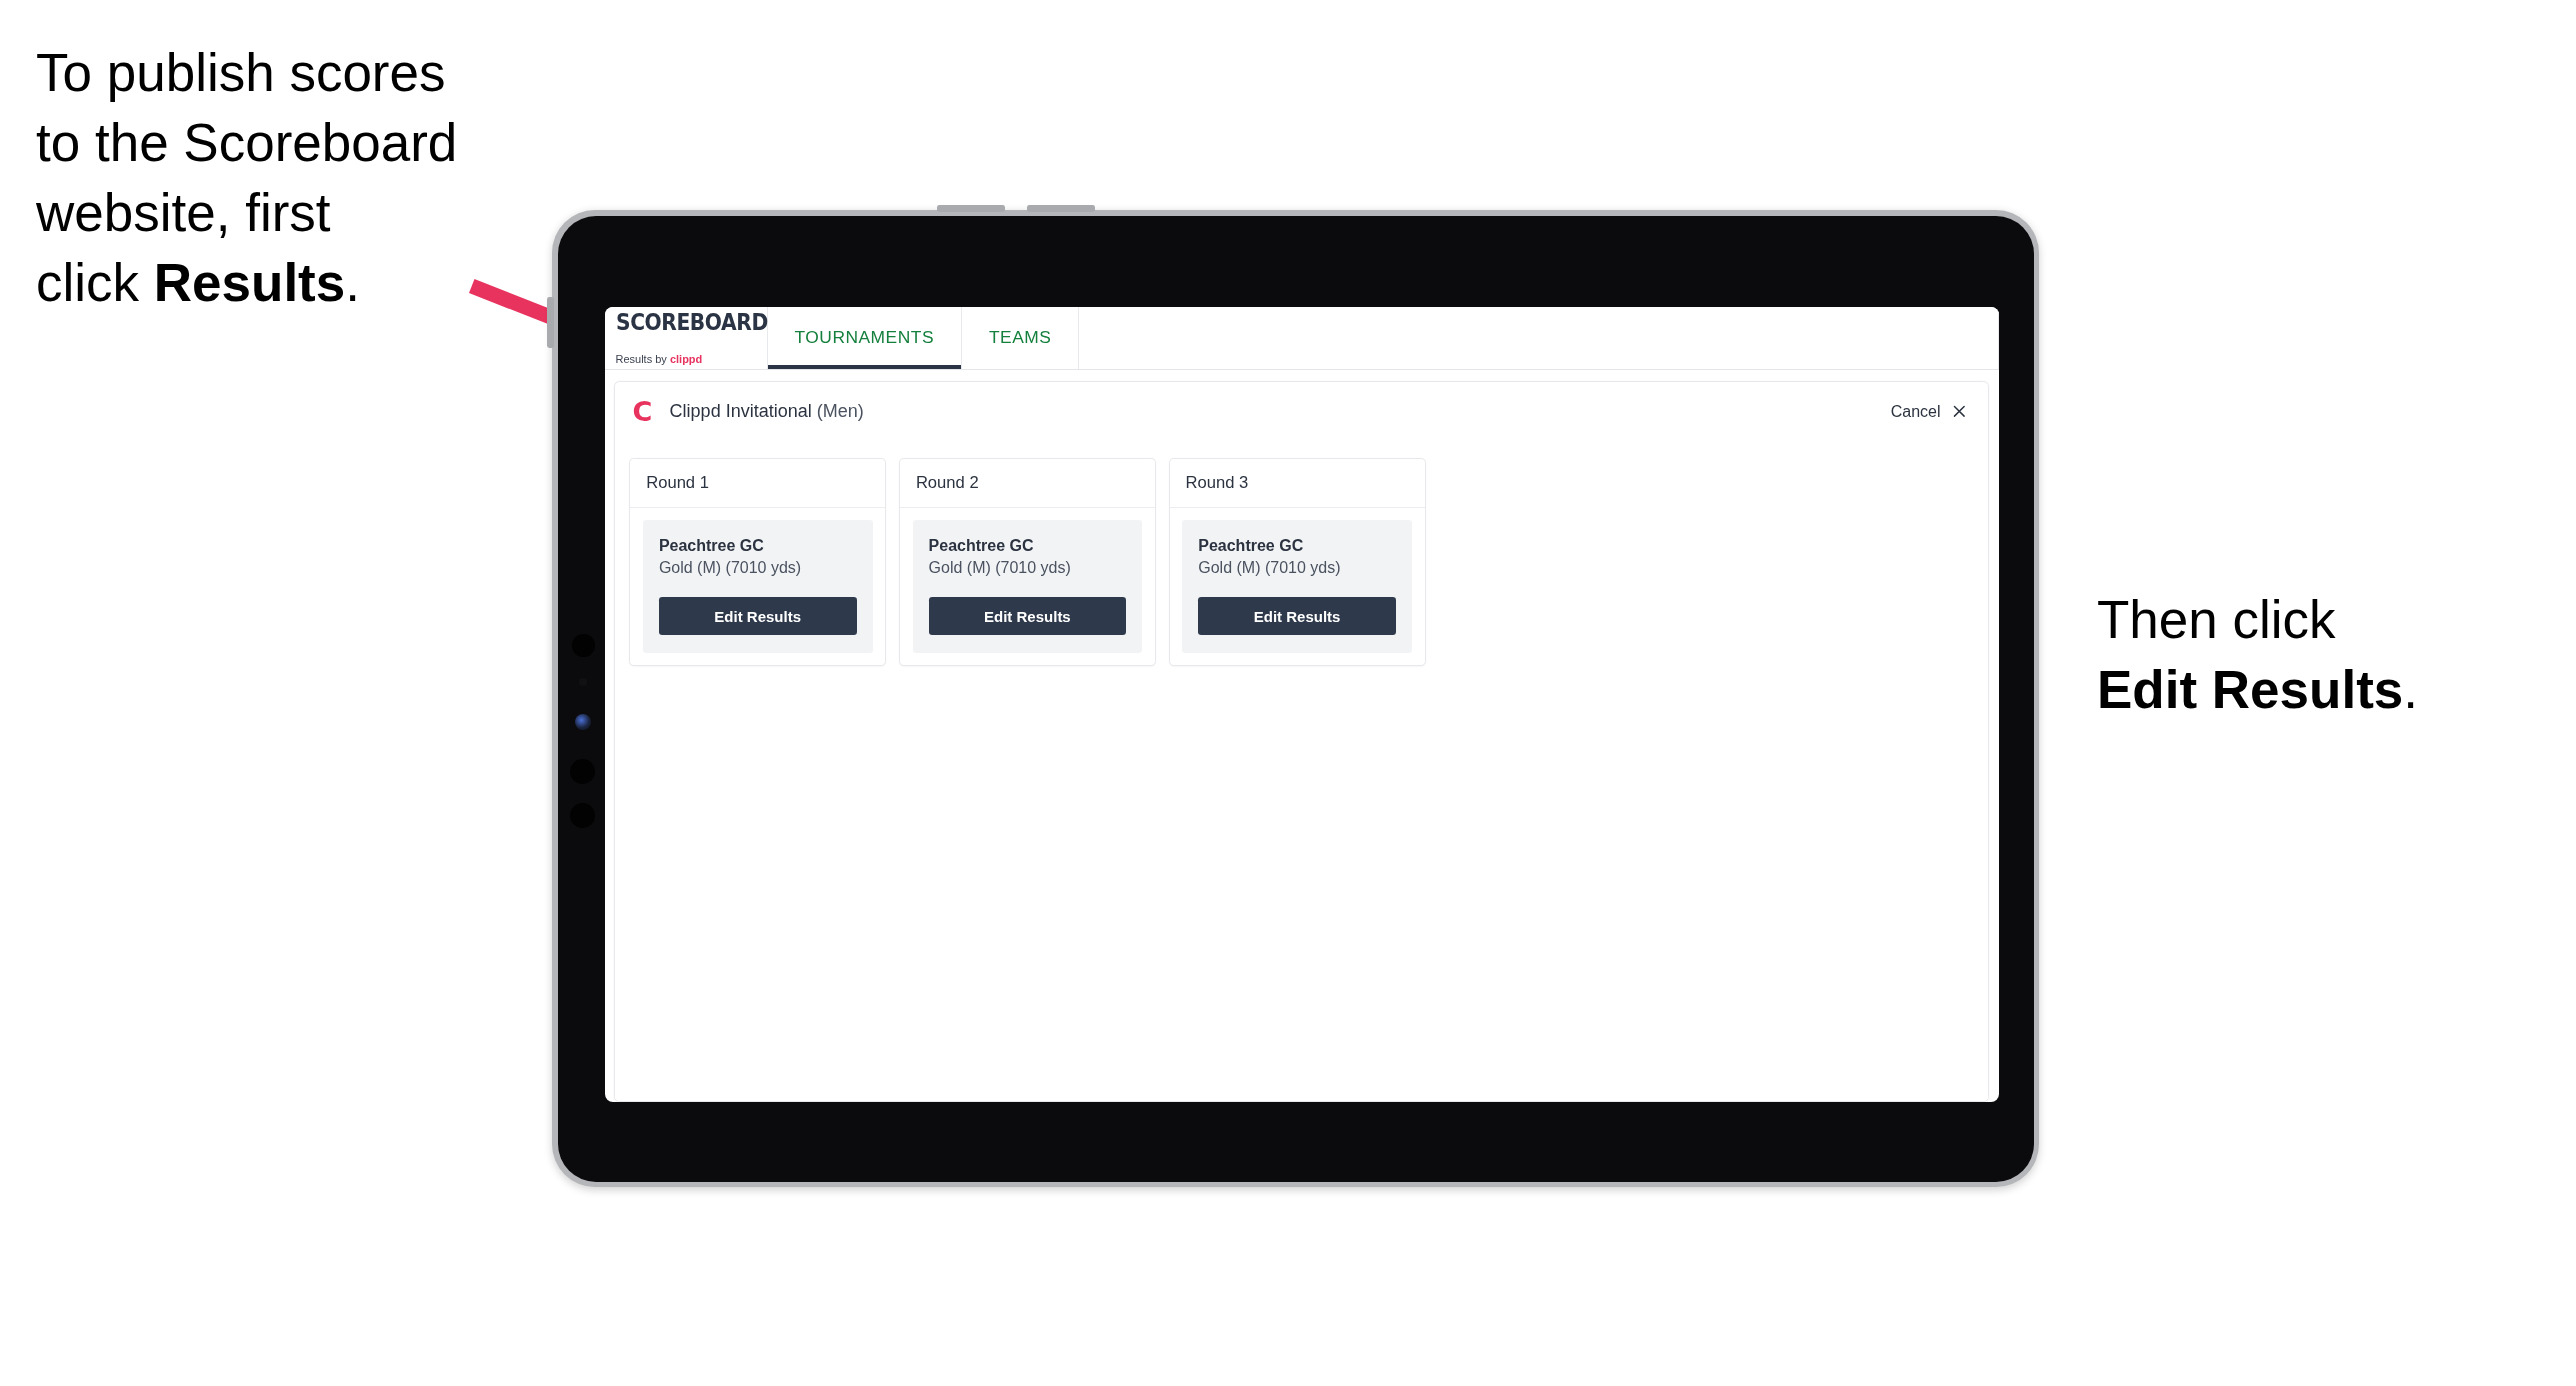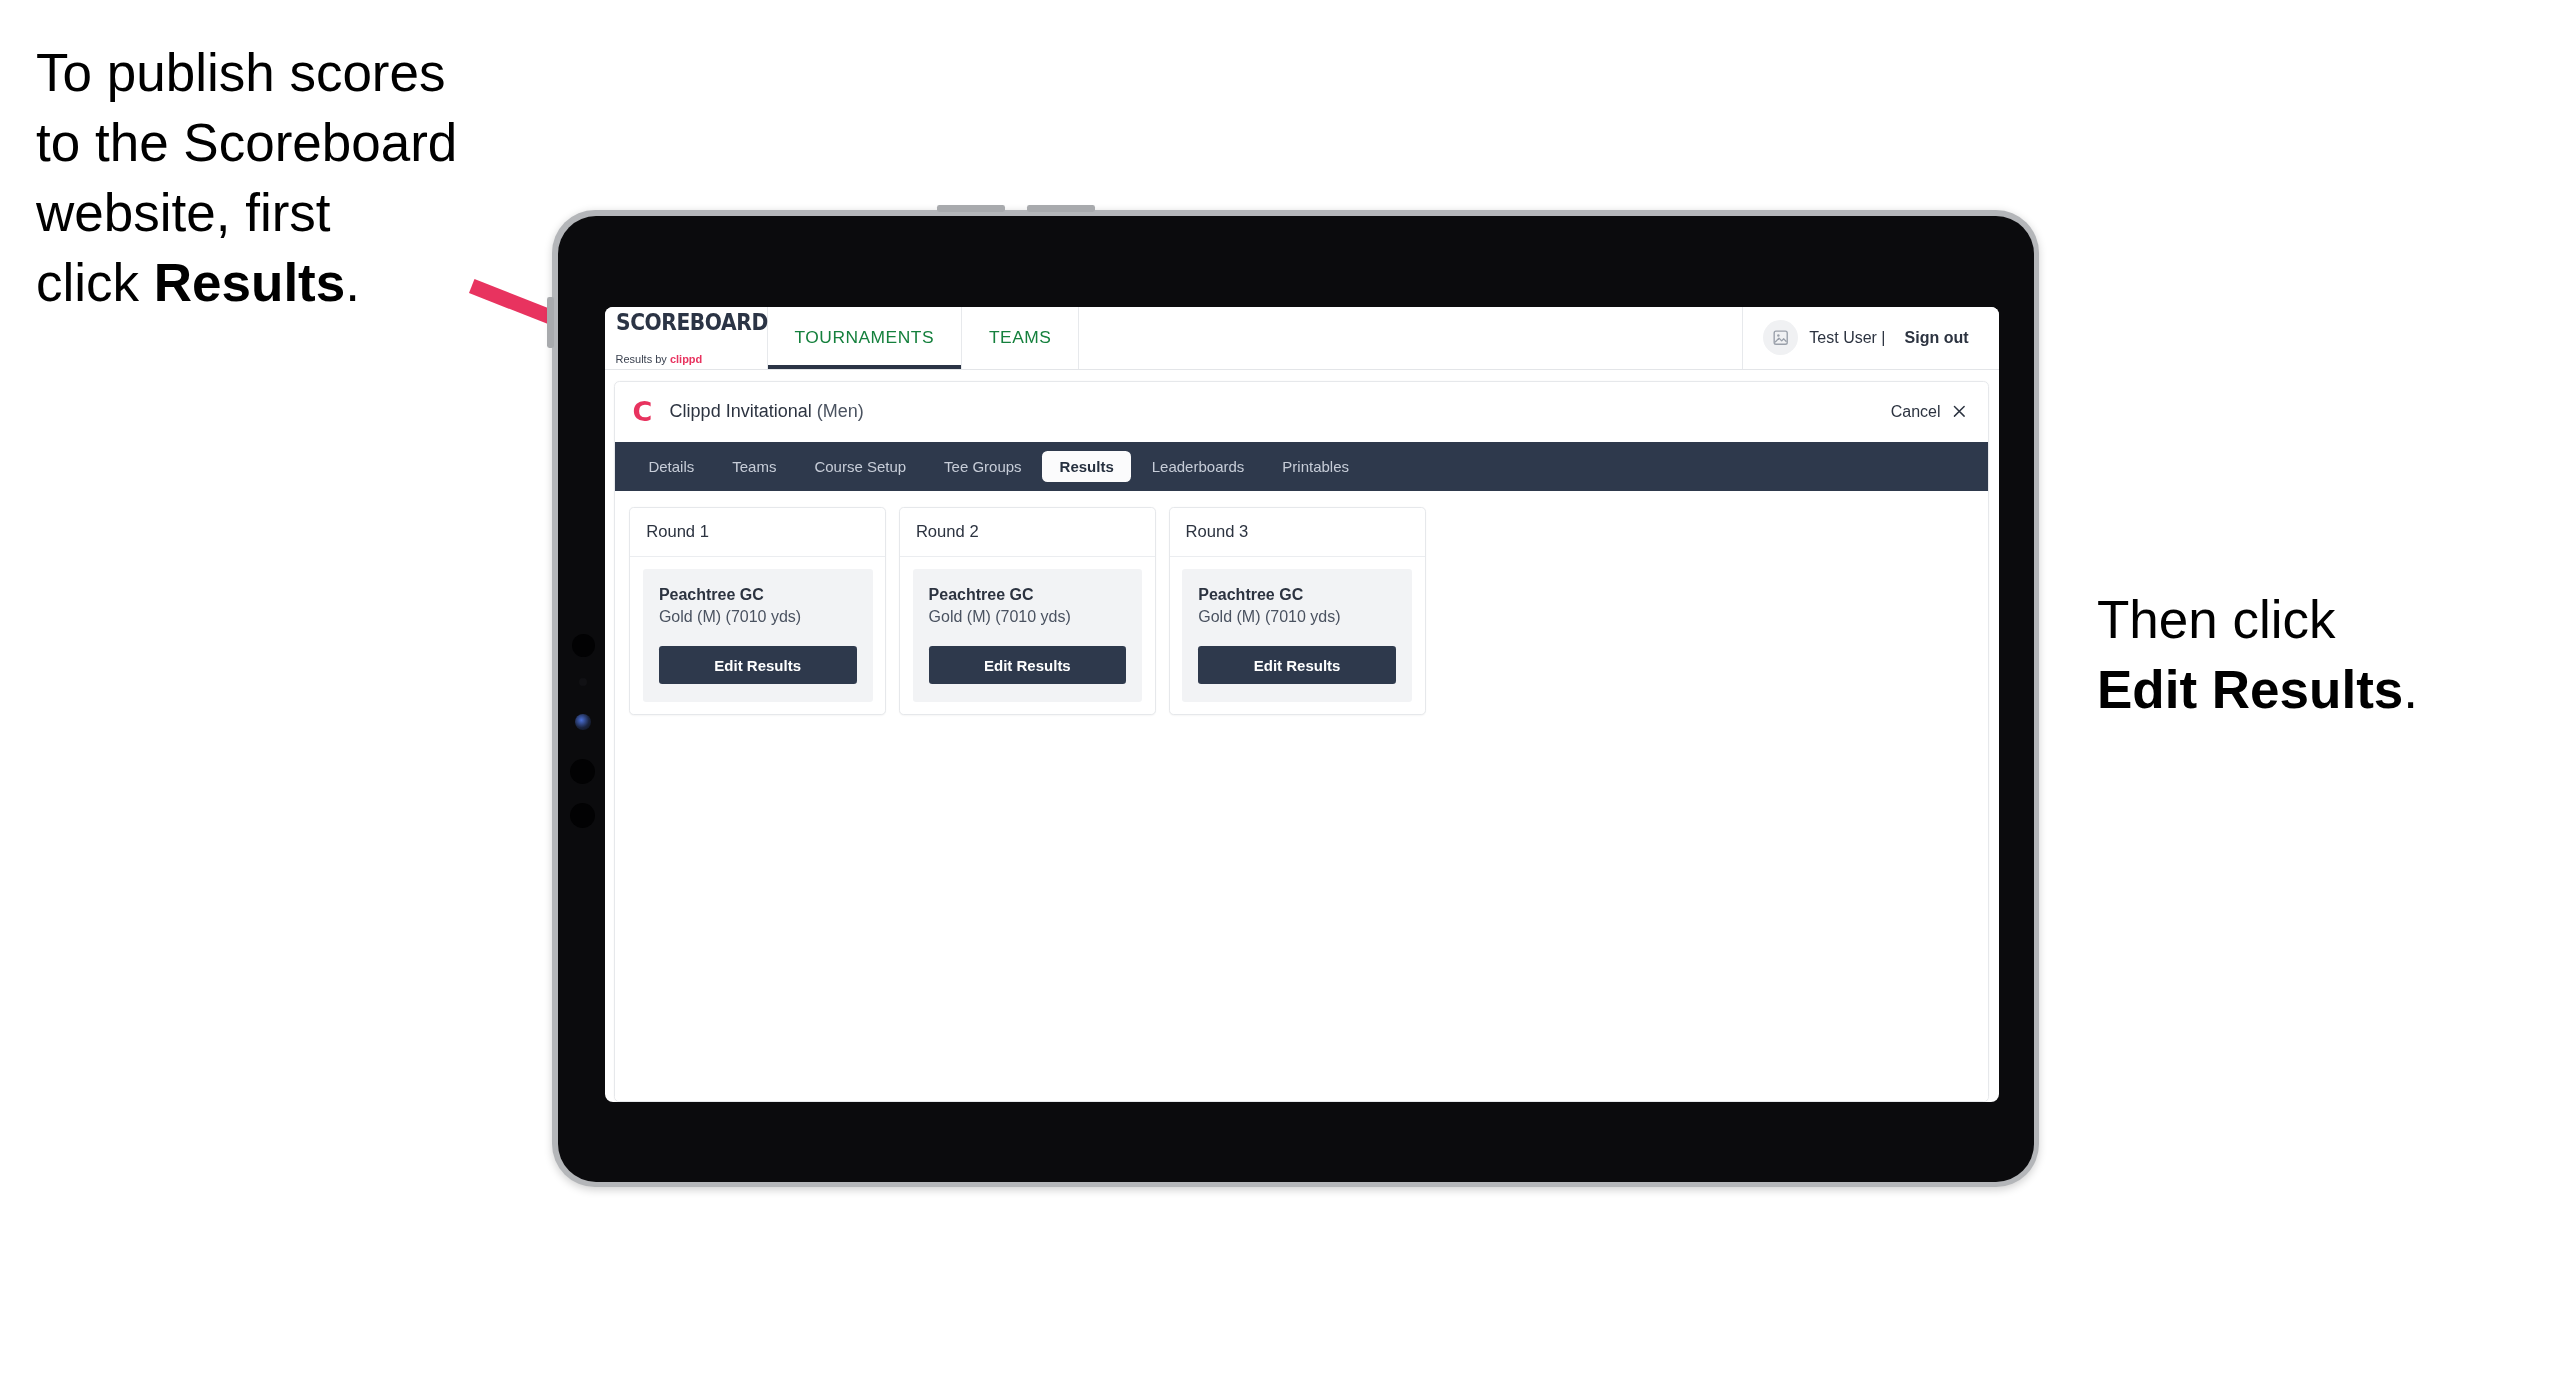--- a/index.html
+++ b/index.html
@@ -357,56 +357,36 @@
 
           <div class="topnav-tab active">
             <span>TOURNAMENTS</span>
           </div>
           <div class="topnav-tab">
             <span>TEAMS</span>
           </div>
 
           <div id="topnav-spacer"></div>
 
-          <div id="topbar-user">
-            <div id="avatar-circle">
-              <svg width="17.4" height="17.4" viewBox="0 0 24 24" fill="none">
-                <rect x="3" y="3" width="18" height="18" rx="2.5" stroke="#9aa0aa" stroke-width="1.9"></rect>
-                <circle cx="8.8" cy="9" r="1.7" fill="#9aa0aa"></circle>
-                <path d="M4.2 18.2 L9.6 12.6 L13.4 16.4 L16.2 13.6 L20 17.6" stroke="#9aa0aa" stroke-width="1.9" fill="none" stroke-linejoin="round"></path>
-              </svg>
-            </div>
-            <span id="topbar-username">Test User |</span>
-            <span id="topbar-signout">Sign out</span>
-          </div>
         </div>
 
         <div id="tournament-panel">
 
           <div id="tournament-header">
             <div id="tournament-logo">C</div>
             <div id="tournament-title"><span>Clippd Invitational</span><span class="title-sub"> (Men)</span></div>
             <div id="tournament-header-spacer"></div>
             <div id="cancel-button">
               <span>Cancel</span>
               <svg width="16.6" height="16.6" viewBox="0 0 24 24">
                 <path d="M5 5 L19 19 M19 5 L5 19" stroke="#2C3340" stroke-width="2.1" stroke-linecap="round"></path>
               </svg>
             </div>
           </div>
 
-          <div id="section-nav">
-            <div class="section-tab"><span>Details</span></div>
-            <div class="section-tab"><span>Teams</span></div>
-            <div class="section-tab"><span>Course Setup</span></div>
-            <div class="section-tab"><span>Tee Groups</span></div>
-            <div class="section-tab active"><span>Results</span></div>
-            <div class="section-tab"><span>Leaderboards</span></div>
-            <div class="section-tab"><span>Printables</span></div>
-          </div>
 
           <div id="rounds-area">
             <div id="rounds-grid">
 
               <div class="round-card">
                 <div class="round-card-header">Round 1</div>
                 <div class="round-card-body">
                   <div class="course-block">
                     <div class="course-name">Peachtree GC</div>
                     <div class="course-tee">Gold (M) (7010 yds)</div>

